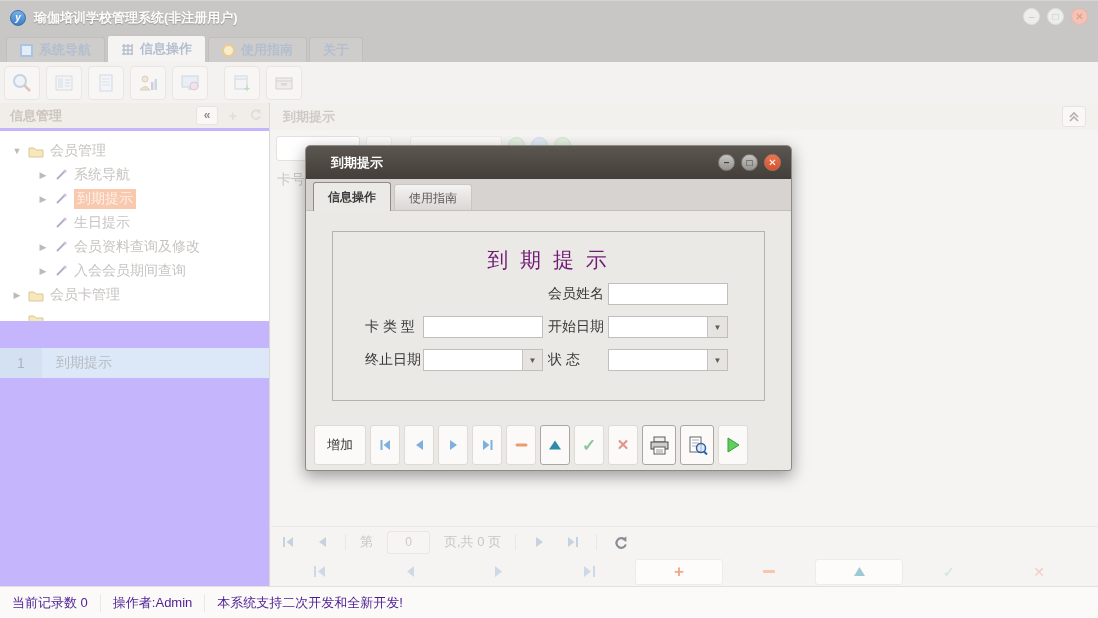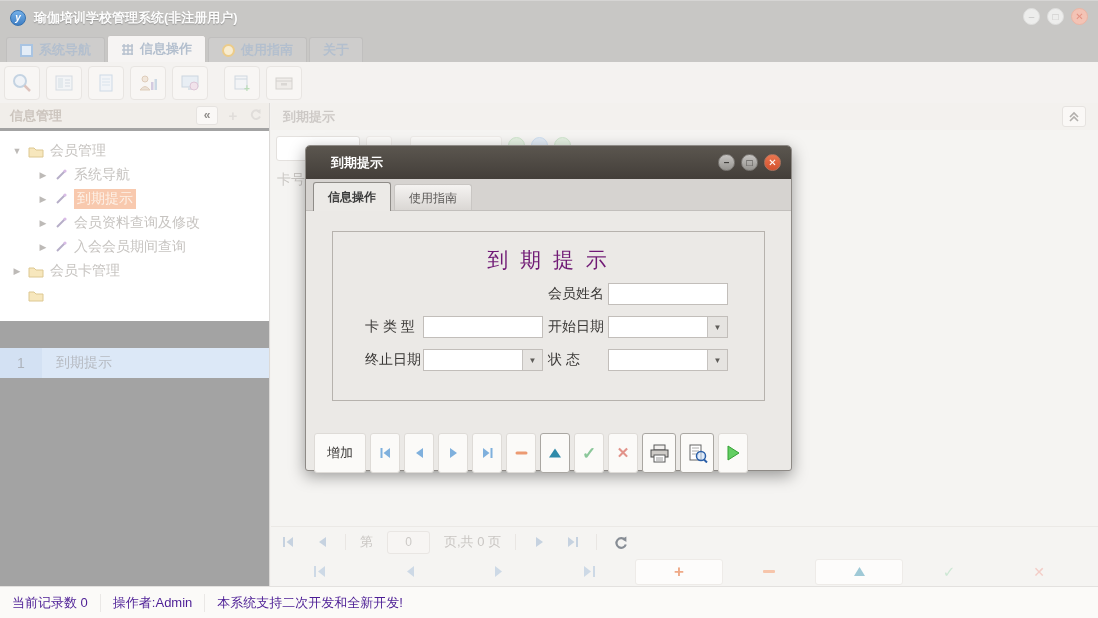--- a/index.html
+++ b/index.html
@@ -30,21 +30,21 @@
 
   
   .toolbar { position:absolute; top:62px; left:0; right:0; height:41px; background:#f4f2f0;
              display:flex; align-items:center; gap:6px; padding-left:4px; }
   .tbtn { width:36px; height:34px; background:#f8f6f4; border:1px solid #e8e5e2; border-radius:4px;
           display:flex; align-items:center; justify-content:center; }
   .tbtn svg { opacity:.55; }
   .tbtn.gapped { margin-left:10px; }
 
   
-  .sidebar { position:absolute; left:0; top:103px; width:270px; bottom:32px; background:#a3a3a3;
+  .sidebar { position:absolute; left:0; top:103px; width:270px; bottom:32px; background:#c4b5fd;
              border-right:1px solid #dcdad8; }
   .phead { position:relative; height:25px; background:#f1eeea; color:#ccc5be; font-size:13px;
            font-weight:bold; line-height:25px; padding-left:10px; }
   .phead .chev { position:absolute; right:8px; top:3px; width:22px; height:19px; background:#faf8f6;
                  border:1px solid #e6e3e0; border-radius:3px; display:flex; align-items:center; justify-content:center; }
   .collapse-btn { position:absolute; right:51px; top:3px; width:22px; height:19px; background:#faf8f6;
                   border:1px solid #e6e3e0; border-radius:3px; color:#8f8c89; font-size:12px; font-weight:bold;
                   text-align:center; line-height:17px; }
   .hicon { position:absolute; top:3px; width:20px; height:19px; color:#e0ddda; font-size:15px;
            font-weight:bold; text-align:center; line-height:19px; }
@@ -128,21 +128,21 @@
   .flabel { font-size:14px; color:#3a3836; }
   .finput { height:22px; border:1px solid #c2beba; background:#fff; font-size:13px; padding:0 4px; width:120px; }
   .combo { position:relative; width:120px; height:22px; }
   .combo input { width:100%; height:22px; border:1px solid #c2beba; background:#fff; font-size:13px; padding:0 22px 0 4px; }
   .combo .drop { position:absolute; right:1px; top:1px; width:20px; height:20px; background:#e6e4e1;
                  border-left:1px solid #c6c3c0; display:flex; align-items:center; justify-content:center;
                  font-size:8px; color:#5e5c59; }
 
   .dbtns { position:absolute; left:8px; right:8px; bottom:5px; height:40px; display:flex; gap:4px; }
   .dbtn { height:40px; width:30px; background:#fbfaf8; border:1px solid #deDBd7; border-radius:3px;
-          display:flex; align-items:center; justify-content:center;margin-top:8px; }
+          display:flex; align-items:center; justify-content:center; }
   .dbtn { border-color:#dedbd7; }
   .dbtn.add { width:52px; font-size:13px; color:#3a3836; }
   .dbtn.wide { width:34px; }
   .dbtn.em { border-color:#aaa7a2; }
   .dcheck { color:#8bc79a; font-size:17px; font-weight:bold; }
   .dcross { color:#e2938a; font-size:15px; font-weight:bold; }
 </style>
 </head>
 <body>
 
@@ -274,20 +274,30 @@
       </div>
       <div class="titem lvl1">
         <span class="arr">▶</span>
         <span class="ticon">
           <svg width="14" height="14">
               <path d="M3 11 L11 3" stroke="#b6aec8" stroke-width="2"></path>
               <circle cx="11" cy="3" r="1.6" fill="#d9bce6"></circle>
             </svg>
         </span>
         <span class="sel">到期提示</span>
+      </div>
+      <div class="titem lvl1">
+        <span class="arr"></span>
+        <span class="ticon">
+          <svg width="14" height="14">
+              <path d="M3 11 L11 3" stroke="#b6aec8" stroke-width="2"></path>
+              <circle cx="11" cy="3" r="1.6" fill="#d9bce6"></circle>
+            </svg>
+        </span>
+        <span>生日提示</span>
       </div>
       <div class="titem lvl1">
         <span class="arr">▶</span>
         <span class="ticon">
           <svg width="14" height="14">
               <path d="M3 11 L11 3" stroke="#b6aec8" stroke-width="2"></path>
               <circle cx="11" cy="3" r="1.6" fill="#d9bce6"></circle>
             </svg>
         </span>
         <span>会员资料查询及修改</span>

